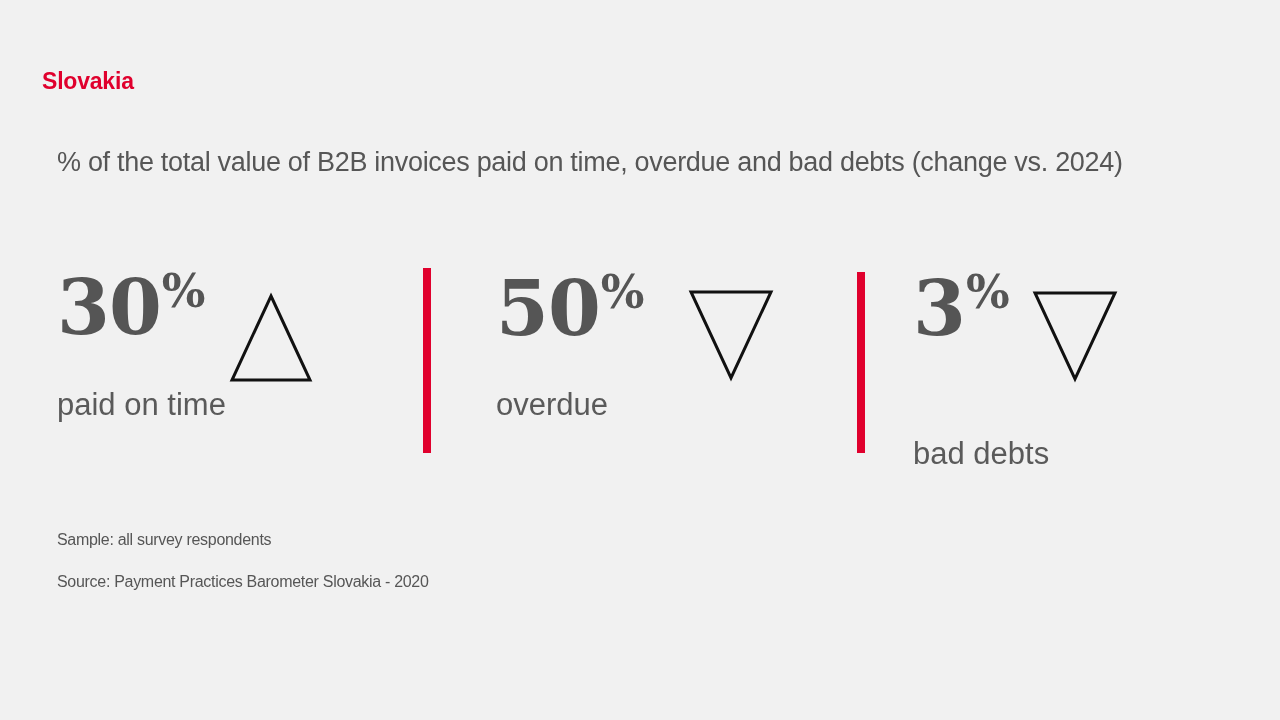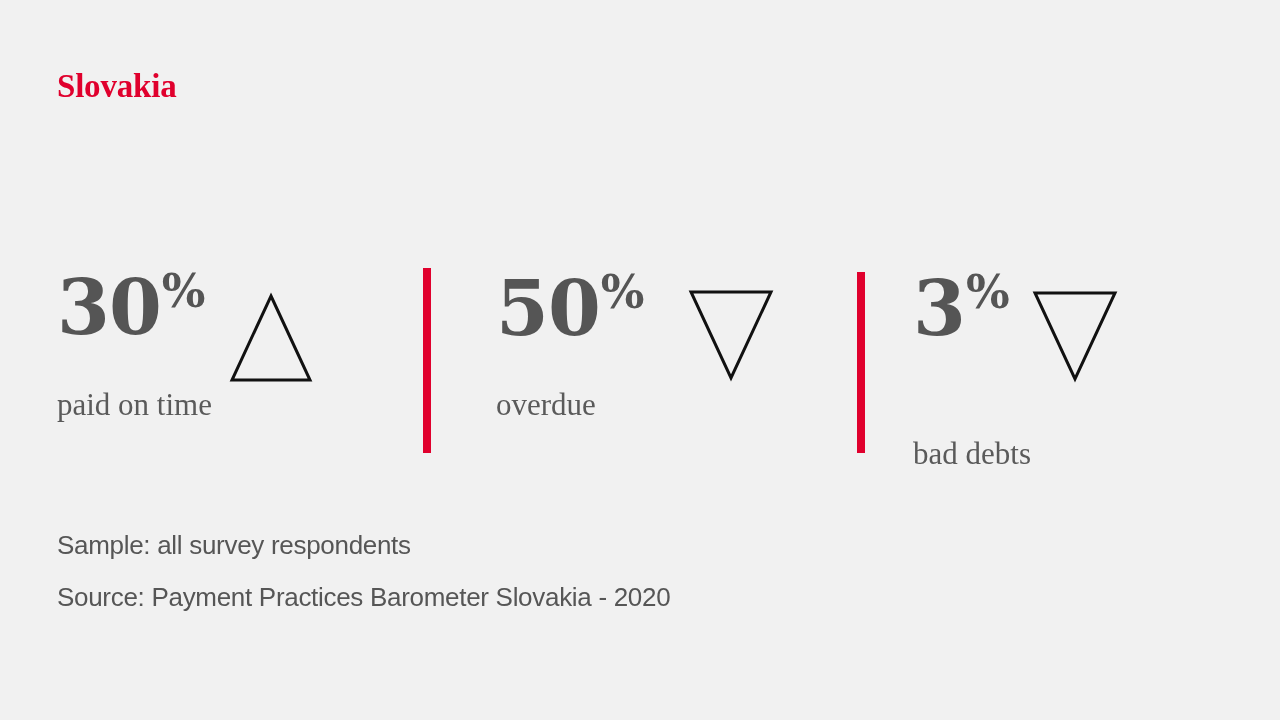--- a/index.html
+++ b/index.html
@@ -19,24 +19,24 @@
   .canvas {
     position: absolute;
     inset: 0;
     width: 1280px;
     height: 720px;
   }
 
   
   .country-title {
     position: absolute;
-    left: 57px;
+    left: 42px;
     top: 70px;
-    font-family: Liberation Serif, serif;
-    font-size: 33px;
+    font-family: Liberation Sans, sans-serif;
+    font-size: 23px;
     font-weight: bold;
     letter-spacing: -0.2px;
     color: #e0002d;
     line-height: 1;
   }
 
   .subtitle {
     position: absolute;
     left: 57px;
     top: 145px;
@@ -108,21 +108,21 @@
   .b2 .trend-icon { margin-left: 22px; top: 27px; }
 
   .trend-icon svg {
     display: block;
   }
 
   .stat-label {
     position: absolute;
     left: 0;
     top: 127px;
-    font-family: Liberation Serif, serif;
+    font-family: Liberation Sans, sans-serif;
     font-size: 31px;
     font-weight: normal;
     color: #5a5a5a;
     line-height: 1;
     white-space: nowrap;
   }
   .b2 .stat-label { top: 136px; margin-top: 40px; }
 
   
   .divider {
@@ -134,36 +134,37 @@
   .divider.d1 { left: 857px; top: 272px; height: 181px; }
 
   
   .footer {
     position: absolute;
     left: 57px;
     top: 532px;
   }
   .footer-line {
     font-family: "Liberation Sans", sans-serif;
-    font-size: 26px;
+    font-size: 16px;
     color: #565656;
     line-height: 1;
     letter-spacing: -0.3px;
     margin-bottom: 26px;
     white-space: nowrap;
   }
   .footer-line:last-child { margin-bottom: 0; }
 </style>
 </head>
 <body>
 
 <div class="canvas">
 
   <div class="country-title">Slovakia</div>
 
+  <div class="subtitle">% of the total value of B2B invoices paid on time, overdue and bad debts (change vs. 2024)</div>
 
   <div class="stats-row">
 
     <div class="stat-block b0">
       <div class="stat-top">
         <div class="stat-value">
           <span class="stat-number">30</span>
             <span class="stat-pct">%</span>
         </div>
         <span class="trend-icon">

